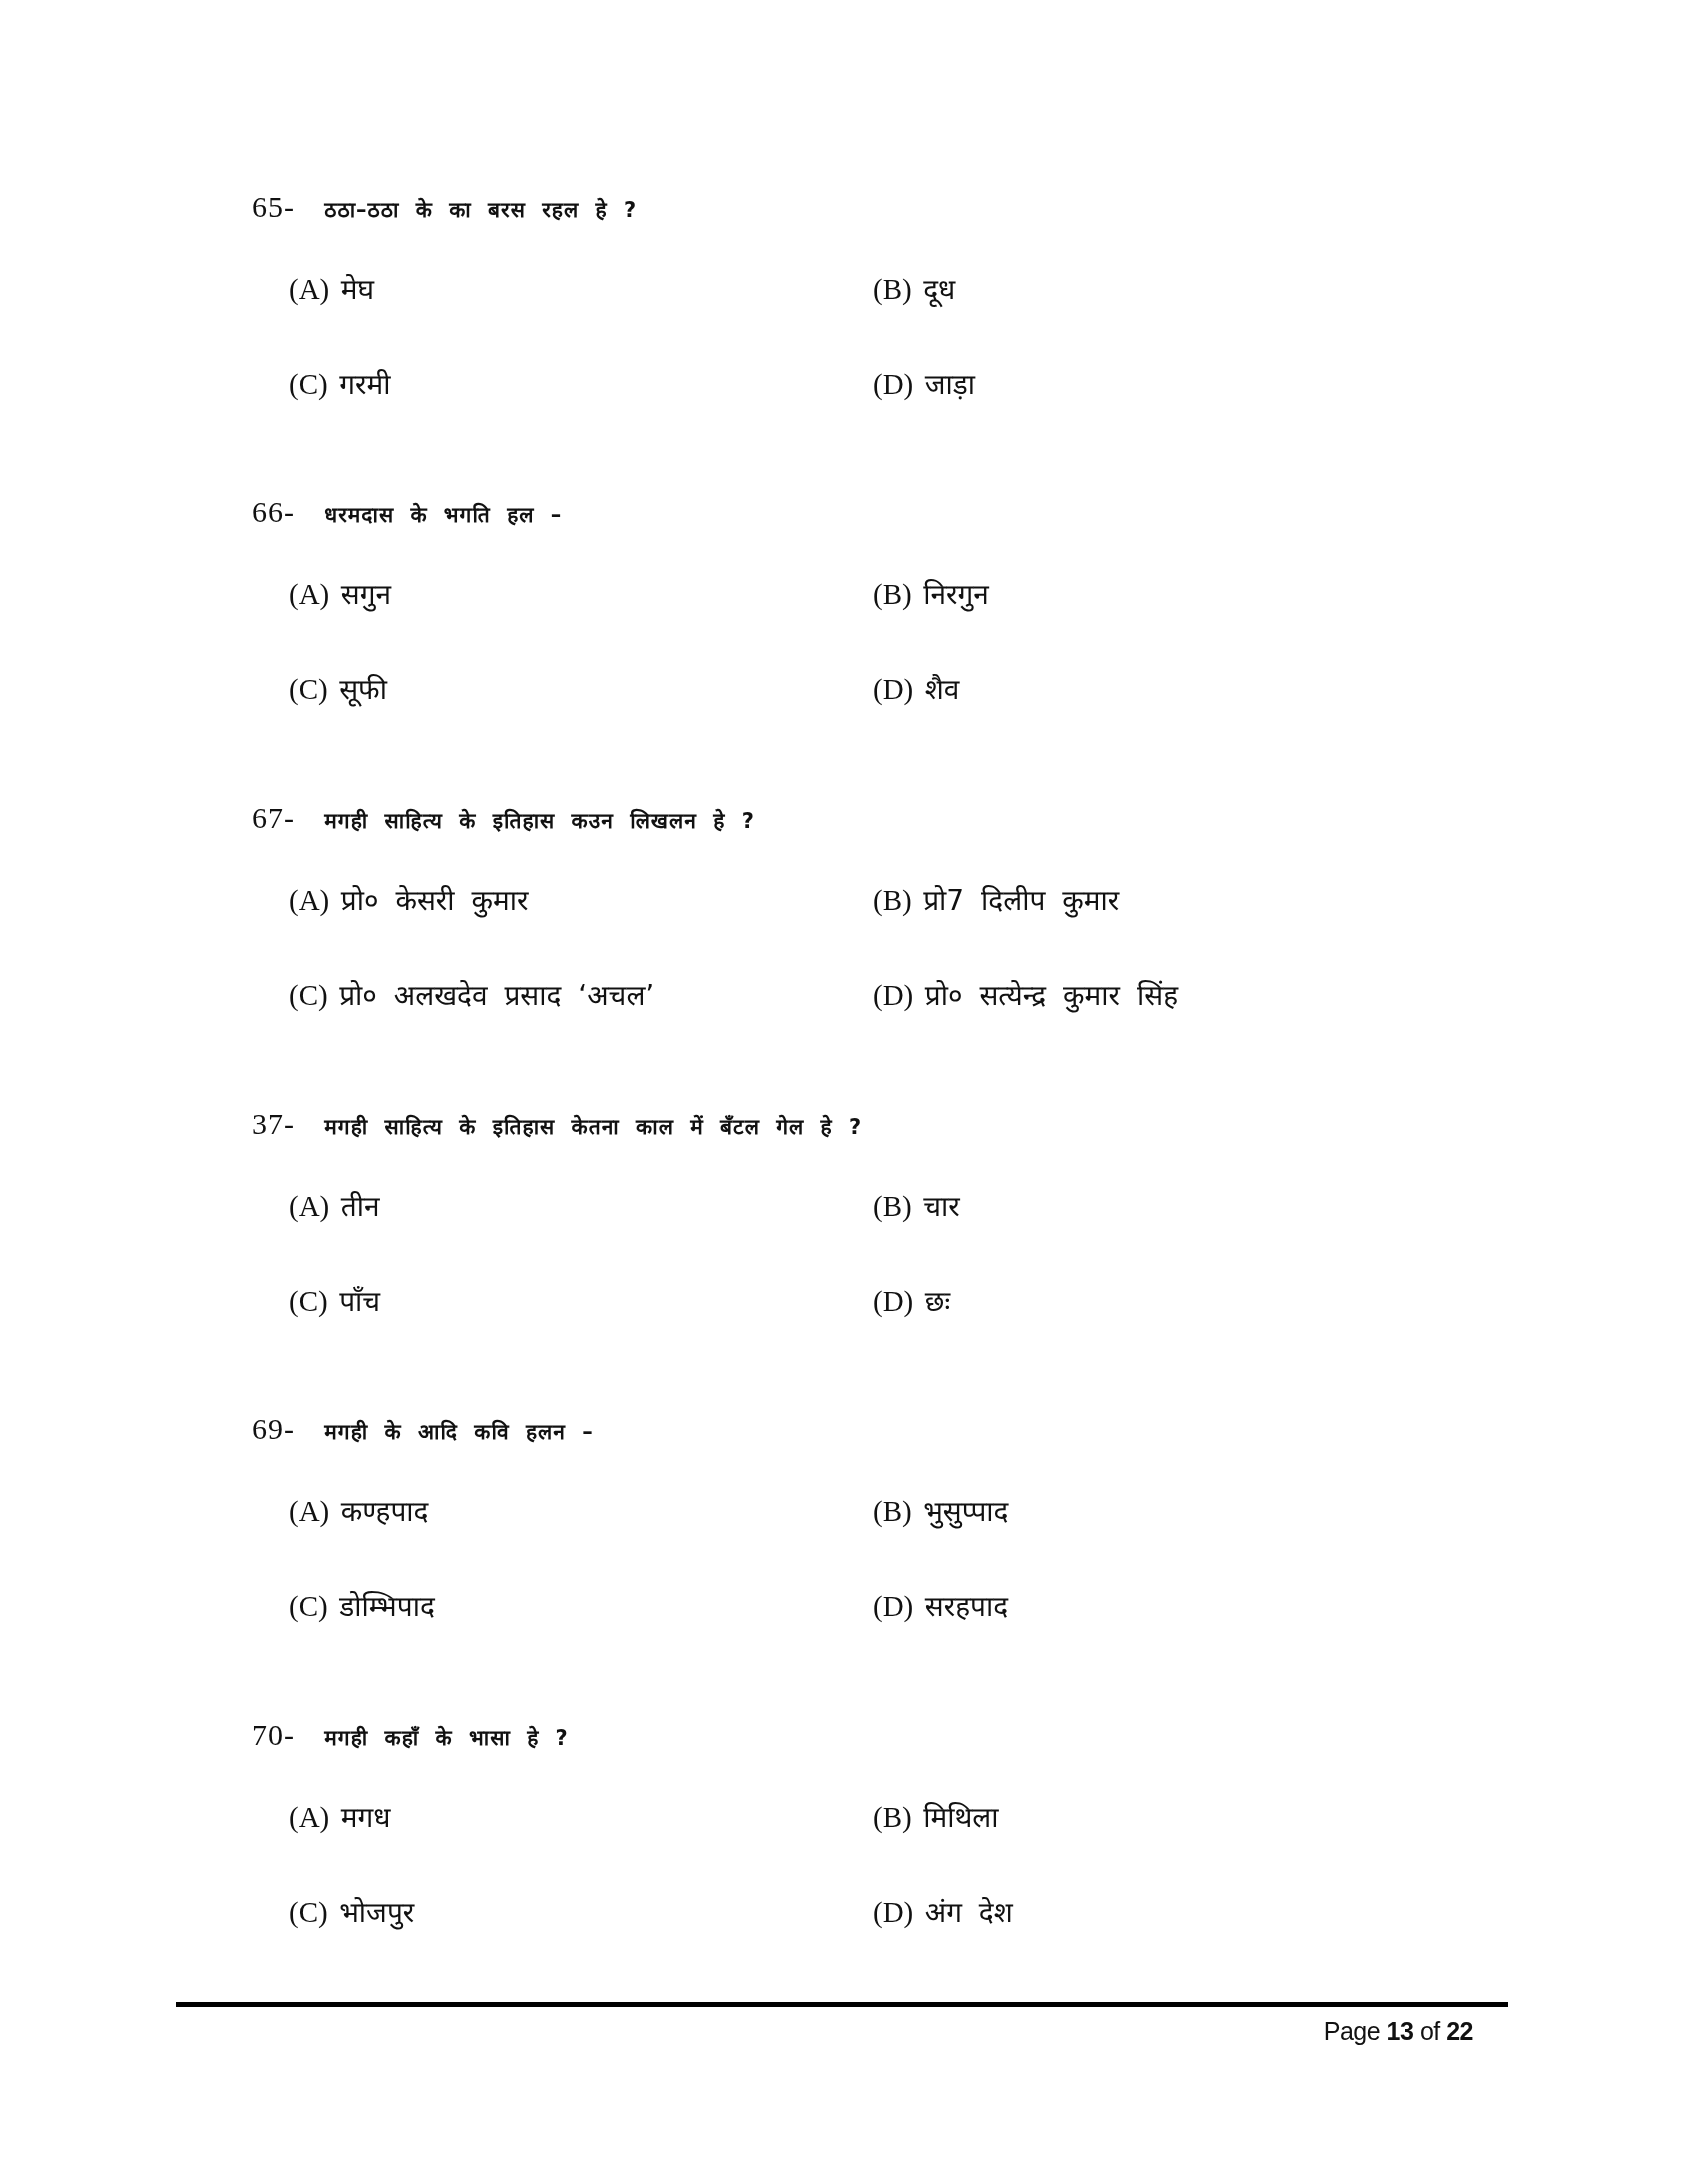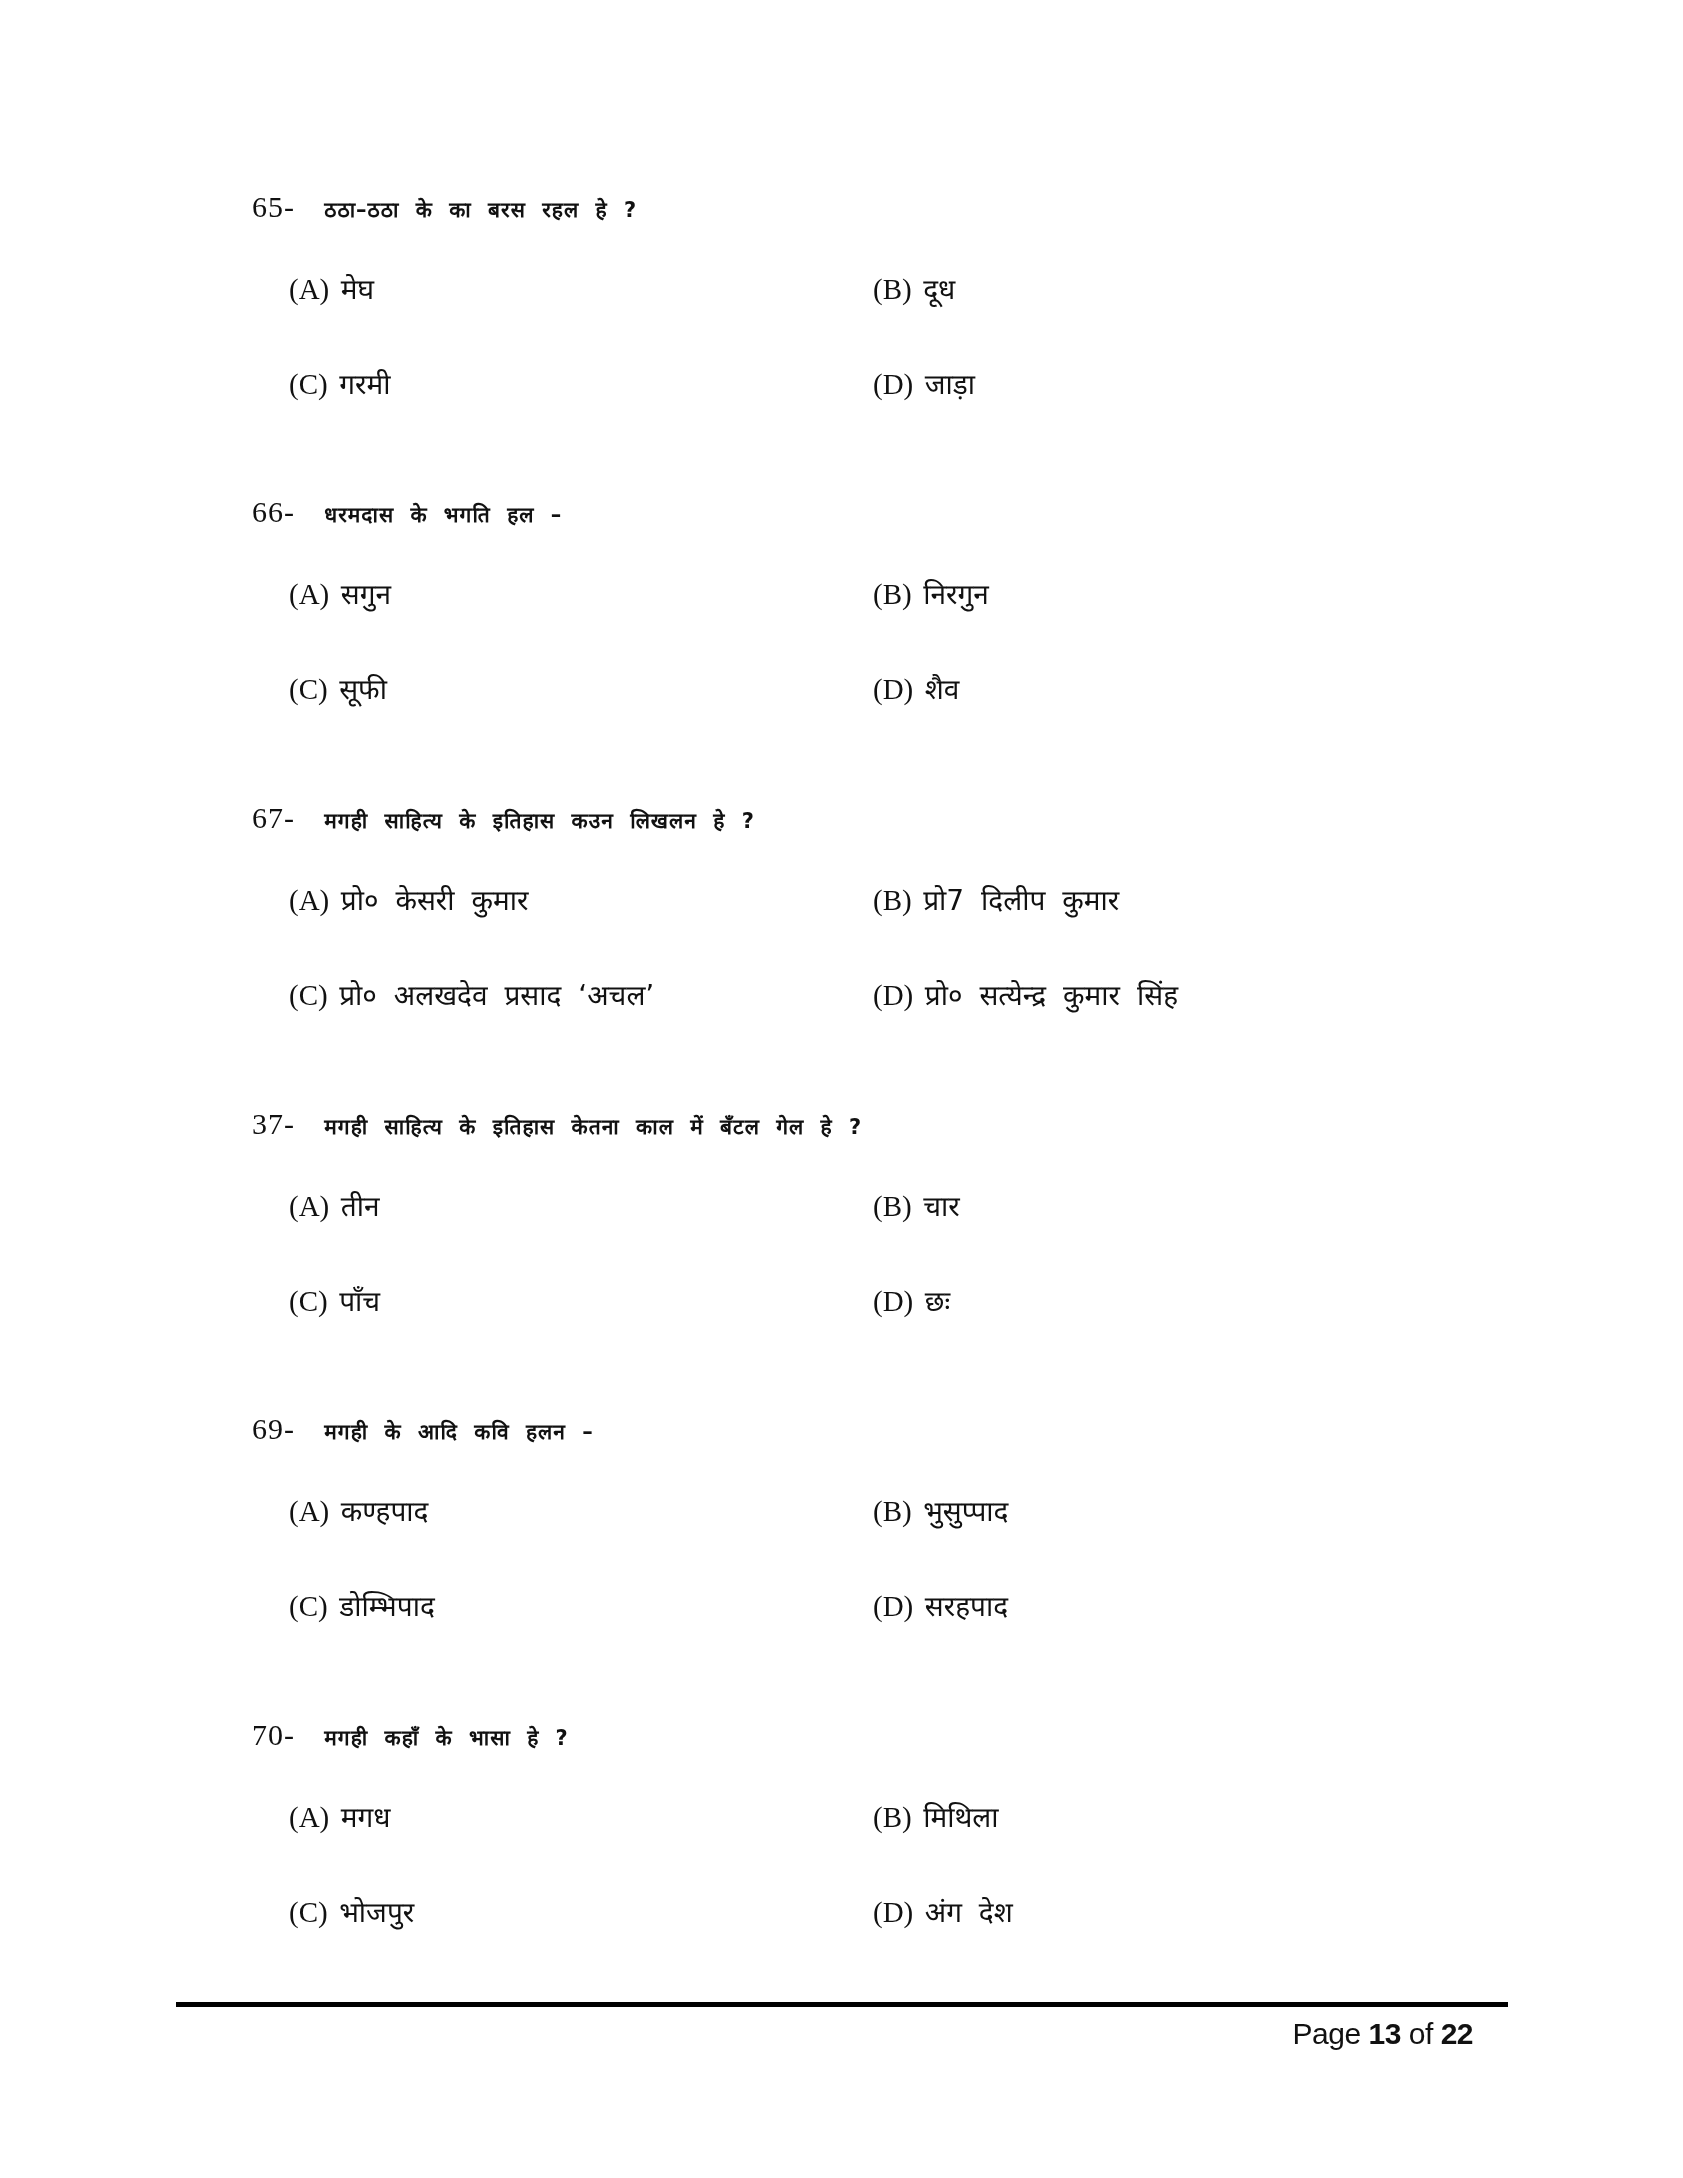--- a/index.html
+++ b/index.html
@@ -64,21 +64,21 @@
       top: 2002px;
       width: 1332px;
       height: 5px;
       background: #000000;
     }
     .page-number {
       position: absolute;
       right: 210px;
       top: 2017px;
       font-family: "Liberation Sans", sans-serif;
-      font-size: 30px;
+      font-size: 25px;
       color: #111111;
       letter-spacing: -0.5px;
     }
     .page-number b { font-weight: bold; }
   </style>
 </head>
 <body>
 
 <div class="question" style="top:188px;">
   <div class="q-line">

